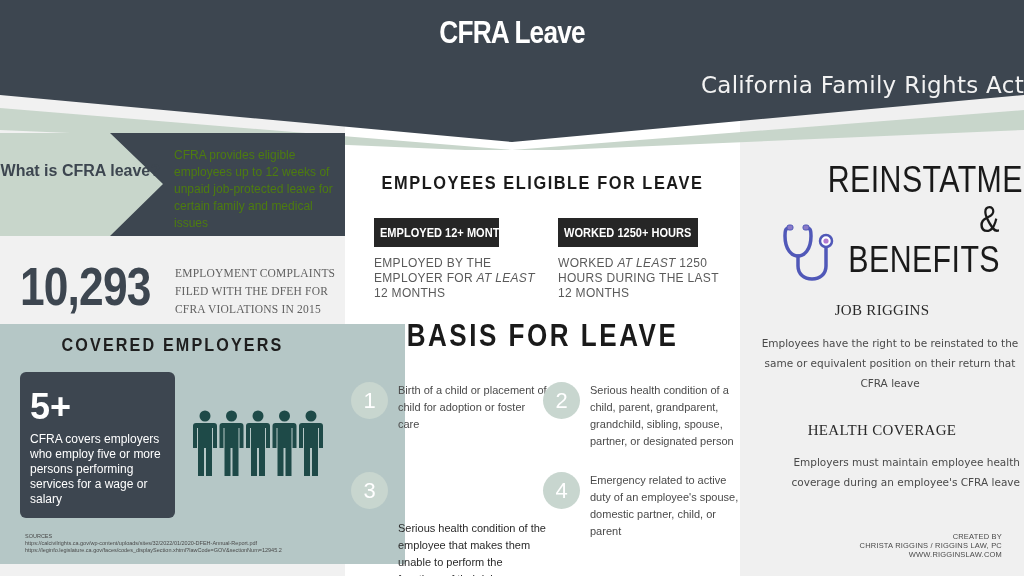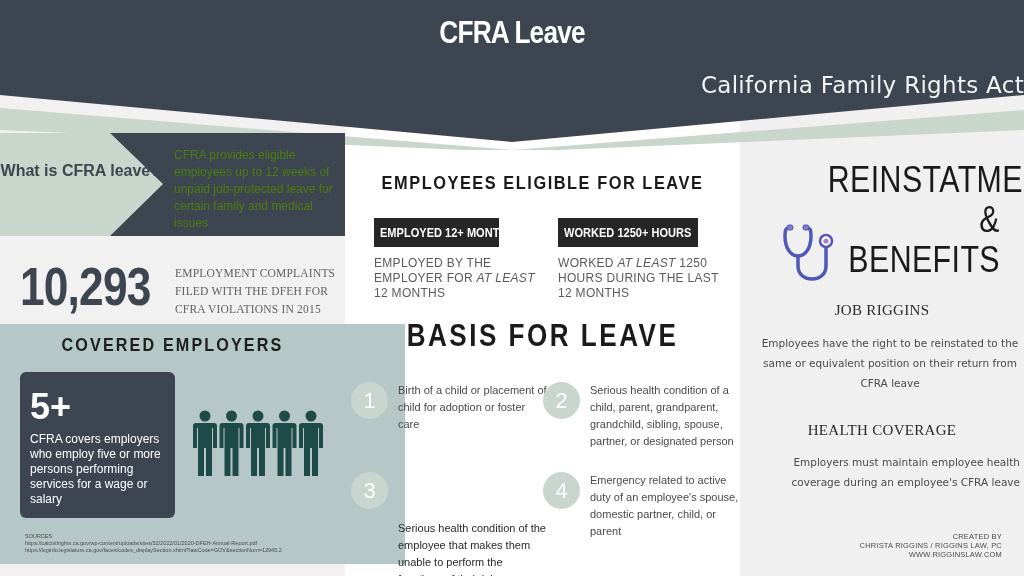--- a/index.html
+++ b/index.html
@@ -175,21 +175,21 @@
     <path d="M7,6 C3,6 3,10 3,14 C3,28 10,34 16,34 C22,34 29,28 29,14 C29,10 29,6 25,6"></path>
     <path d="M16,34 L16,44 C16,52 22,57 30,57 C38,57 44,52 44,44 L44,24"></path>
   </g>
   <rect x="5" y="3" width="6" height="5" rx="2" fill="#8a7ac8" stroke="#5058b8" stroke-width="1"></rect>
   <rect x="21" y="3" width="6" height="5" rx="2" fill="#8a7ac8" stroke="#5058b8" stroke-width="1"></rect>
   <circle cx="44" cy="19" r="6" fill="#ffffff" stroke="#5058b8" stroke-width="2.5"></circle>
   <circle cx="44" cy="19" r="2.6" fill="#b27ad0"></circle>
 </svg>
 
 <div class="rsub" style="top:302px;">JOB RIGGINS</div>
-<div class="rtext" style="top:333px;">Employees have the right to be reinstated to the same or equivalent position on their return from CFRA leave</div>
+<div class="rtext" style="top:333px;">Employees have the right to be reinstated to the same or equivalent position on their return that CFRA leave</div>
 
 <div class="rsub" style="top:422px;">HEALTH COVERAGE</div>
 <div class="rtext" style="top:452px;text-align:right;">Employers must maintain employee health coverage during an employee's CFRA leave</div>
 
 <div class="credit">
   <div>CREATED BY</div>
   <div>CHRISTA RIGGINS / RIGGINS LAW, PC</div>
   <div>WWW.RIGGINSLAW.COM</div>
 </div>
 

